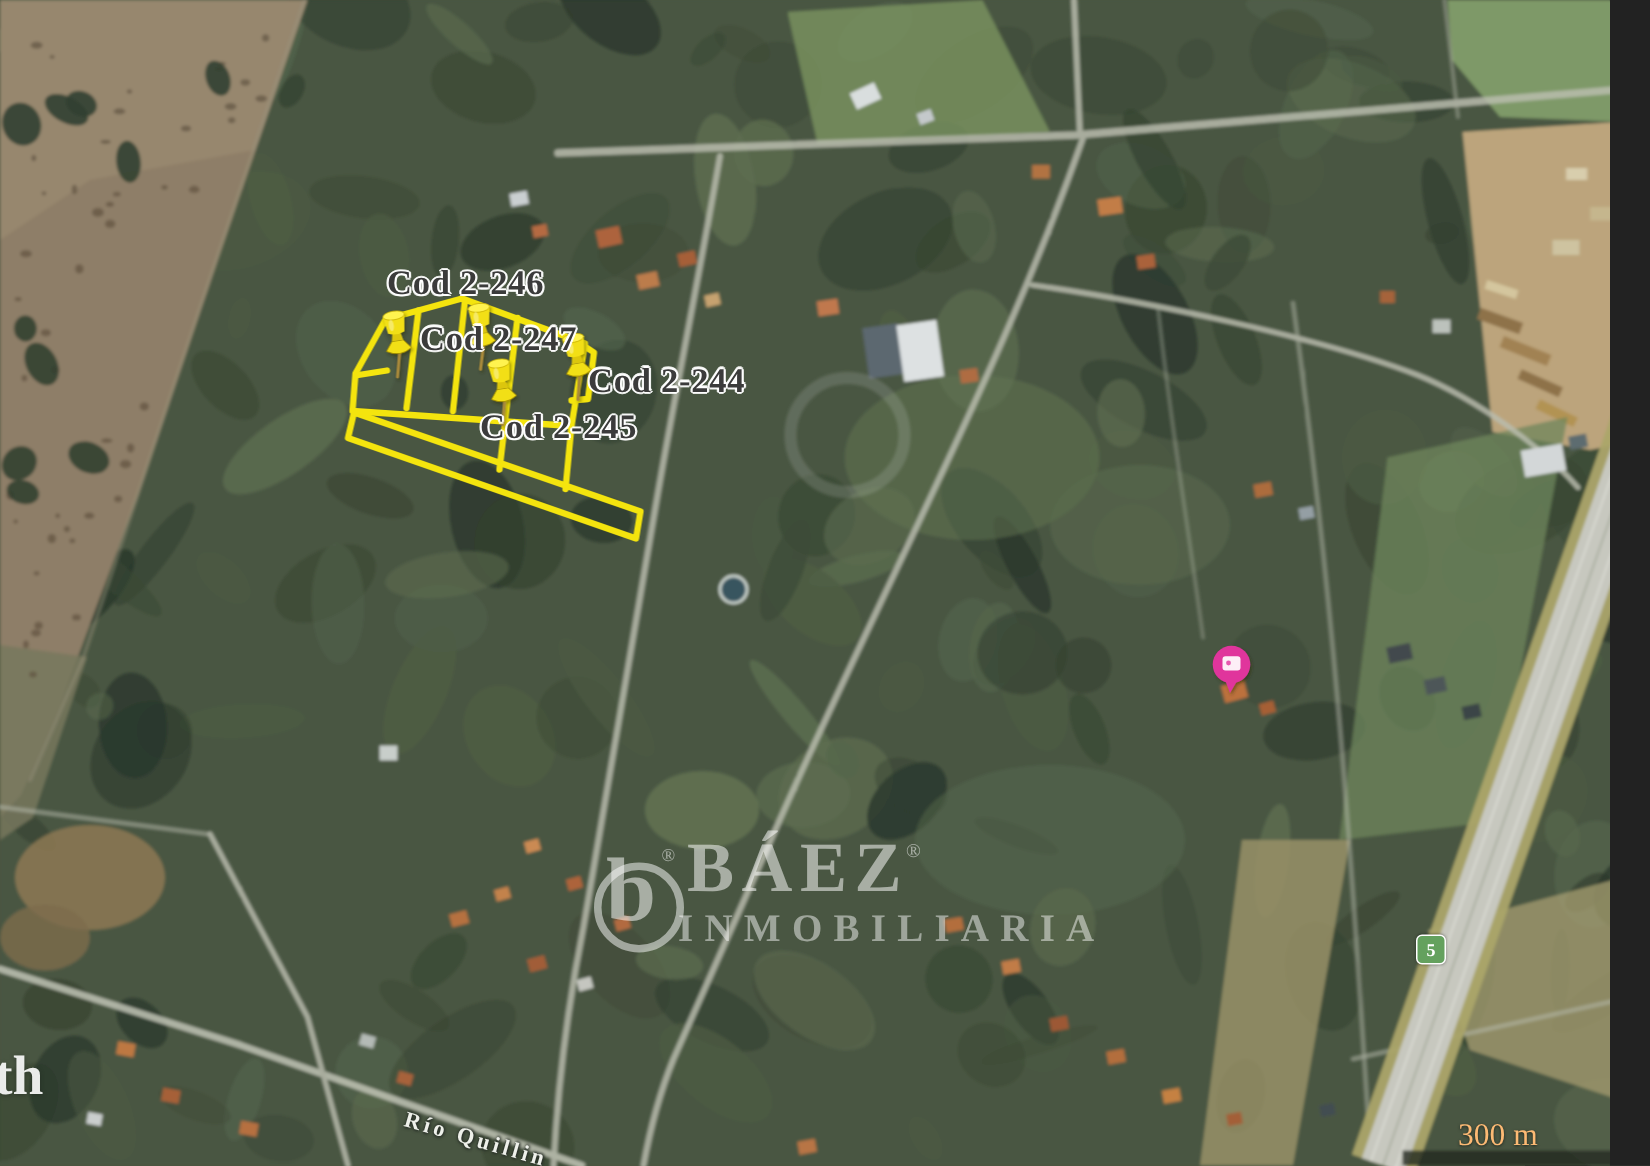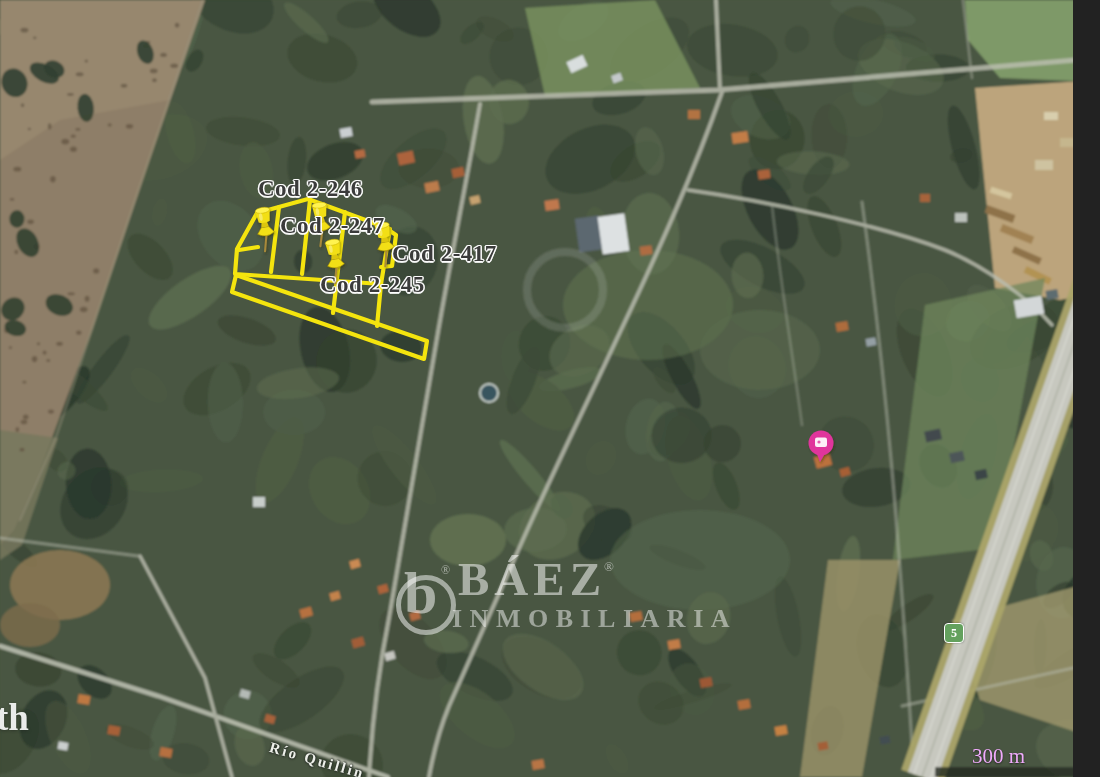--- a/index.html
+++ b/index.html
@@ -32,21 +32,21 @@
   #corner-text{position:absolute;left:-4px;top:696px;font-size:37px;font-weight:600;
       color:rgba(255,255,255,.9);text-shadow:0 1px 3px rgba(30,35,30,.5);}
   #street-label{position:absolute;left:272px;top:739px;font-size:15px;font-weight:600;
       letter-spacing:2.5px;color:#eef0ea;transform:rotate(16deg);transform-origin:left top;
       text-shadow:0 1px 2px rgba(40,45,40,.9),0 -1px 2px rgba(40,45,40,.7),
         1px 0 2px rgba(40,45,40,.7);}
   #route-shield{position:absolute;left:944px;top:623px;width:18px;height:18px;
       background:var(--shield-green,#64a15e);border:1.5px solid #fff;border-radius:4px;
       color:#fff;font-size:12px;font-weight:700;display:flex;align-items:center;
       justify-content:center;box-shadow:0 0 2px rgba(0,0,0,.4);}
-  #scale-text{position:absolute;left:972px;top:744px;font-size:21px;color:#f0abfc;
+  #scale-text{position:absolute;left:972px;top:744px;font-size:21px;color:#fdba74;
       text-shadow:0 1px 2px rgba(0,0,0,.6);}
   #scale-bracket{position:absolute;left:1074px;top:747px;width:14px;height:16px;
       border-left:2.5px solid rgba(255,255,255,.9);border-bottom:2.5px solid rgba(255,255,255,.9);}
 </style>
 </head>
 <body>
 
 <div id="stage">
 
   <svg width="1100" height="777" viewBox="0 0 1100 777">
@@ -438,21 +438,21 @@
       <path d="M-4,11 L-1,19 L4,10.5 Z" fill="var(--poi-pink,#e0359c)"></path>
       <circle cx="0" cy="0" r="12.5" fill="var(--poi-pink,#e0359c)"></circle>
       <rect x="-6" y="-5.5" width="12" height="9.5" rx="2" fill="#ffffff" opacity="0.92"></rect>
       <circle cx="-2" cy="-1" r="1.6" fill="var(--poi-pink,#e0359c)" opacity="0.8"></circle>
     </g>
   </svg>
 
   <div class="overlay">
     <div class="parcel-label" id="lbl-246">Cod 2-246</div>
     <div class="parcel-label" id="lbl-247">Cod 2-247</div>
-    <div class="parcel-label" id="lbl-244">Cod 2-417</div>
+    <div class="parcel-label" id="lbl-244">Cod 2-244</div>
     <div class="parcel-label" id="lbl-245">Cod 2-245</div>
 
     <div>
       <div class="wm" id="wm-circle"></div>
       <div class="wm" id="wm-b">b</div>
       <div class="wm" id="wm-reg1">®</div>
       <div class="wm" id="wm-brand">BÁEZ</div>
       <div class="wm" id="wm-reg2">®</div>
       <div class="wm" id="wm-sub">INMOBILIARIA</div>
     </div>

